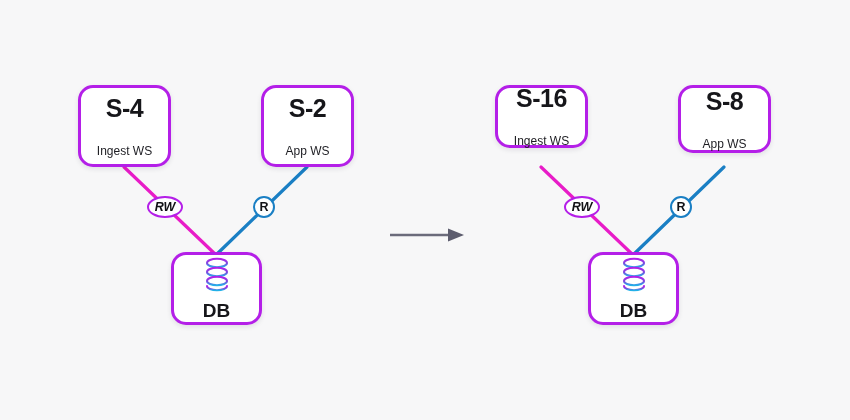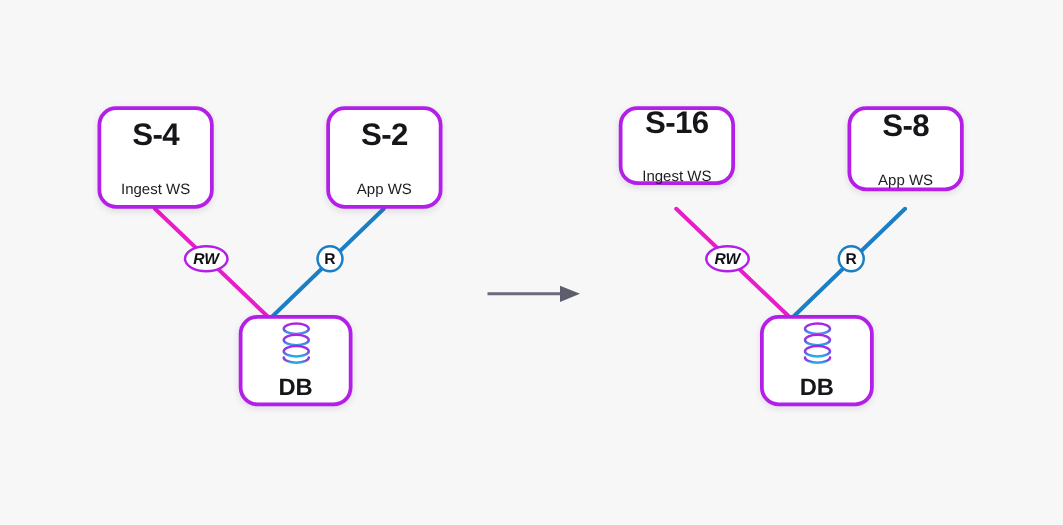--- a/index.html
+++ b/index.html
@@ -37,21 +37,20 @@
     font-size:12px;
     font-weight:normal;
     color:#1d1d22;
     margin-top:24px;
     line-height:1;
     white-space:nowrap;
   }
   .node.db{
     justify-content:center;
     gap:4px;
-    margin-left:20px;
   }
   .node.db .dblabel{
     font-size:19px;
     font-weight:bold;
     color:#16161a;
     line-height:1;
     margin-top:4px;
   }
   .dbicon{width:30px;height:36px;display:block;}
 

